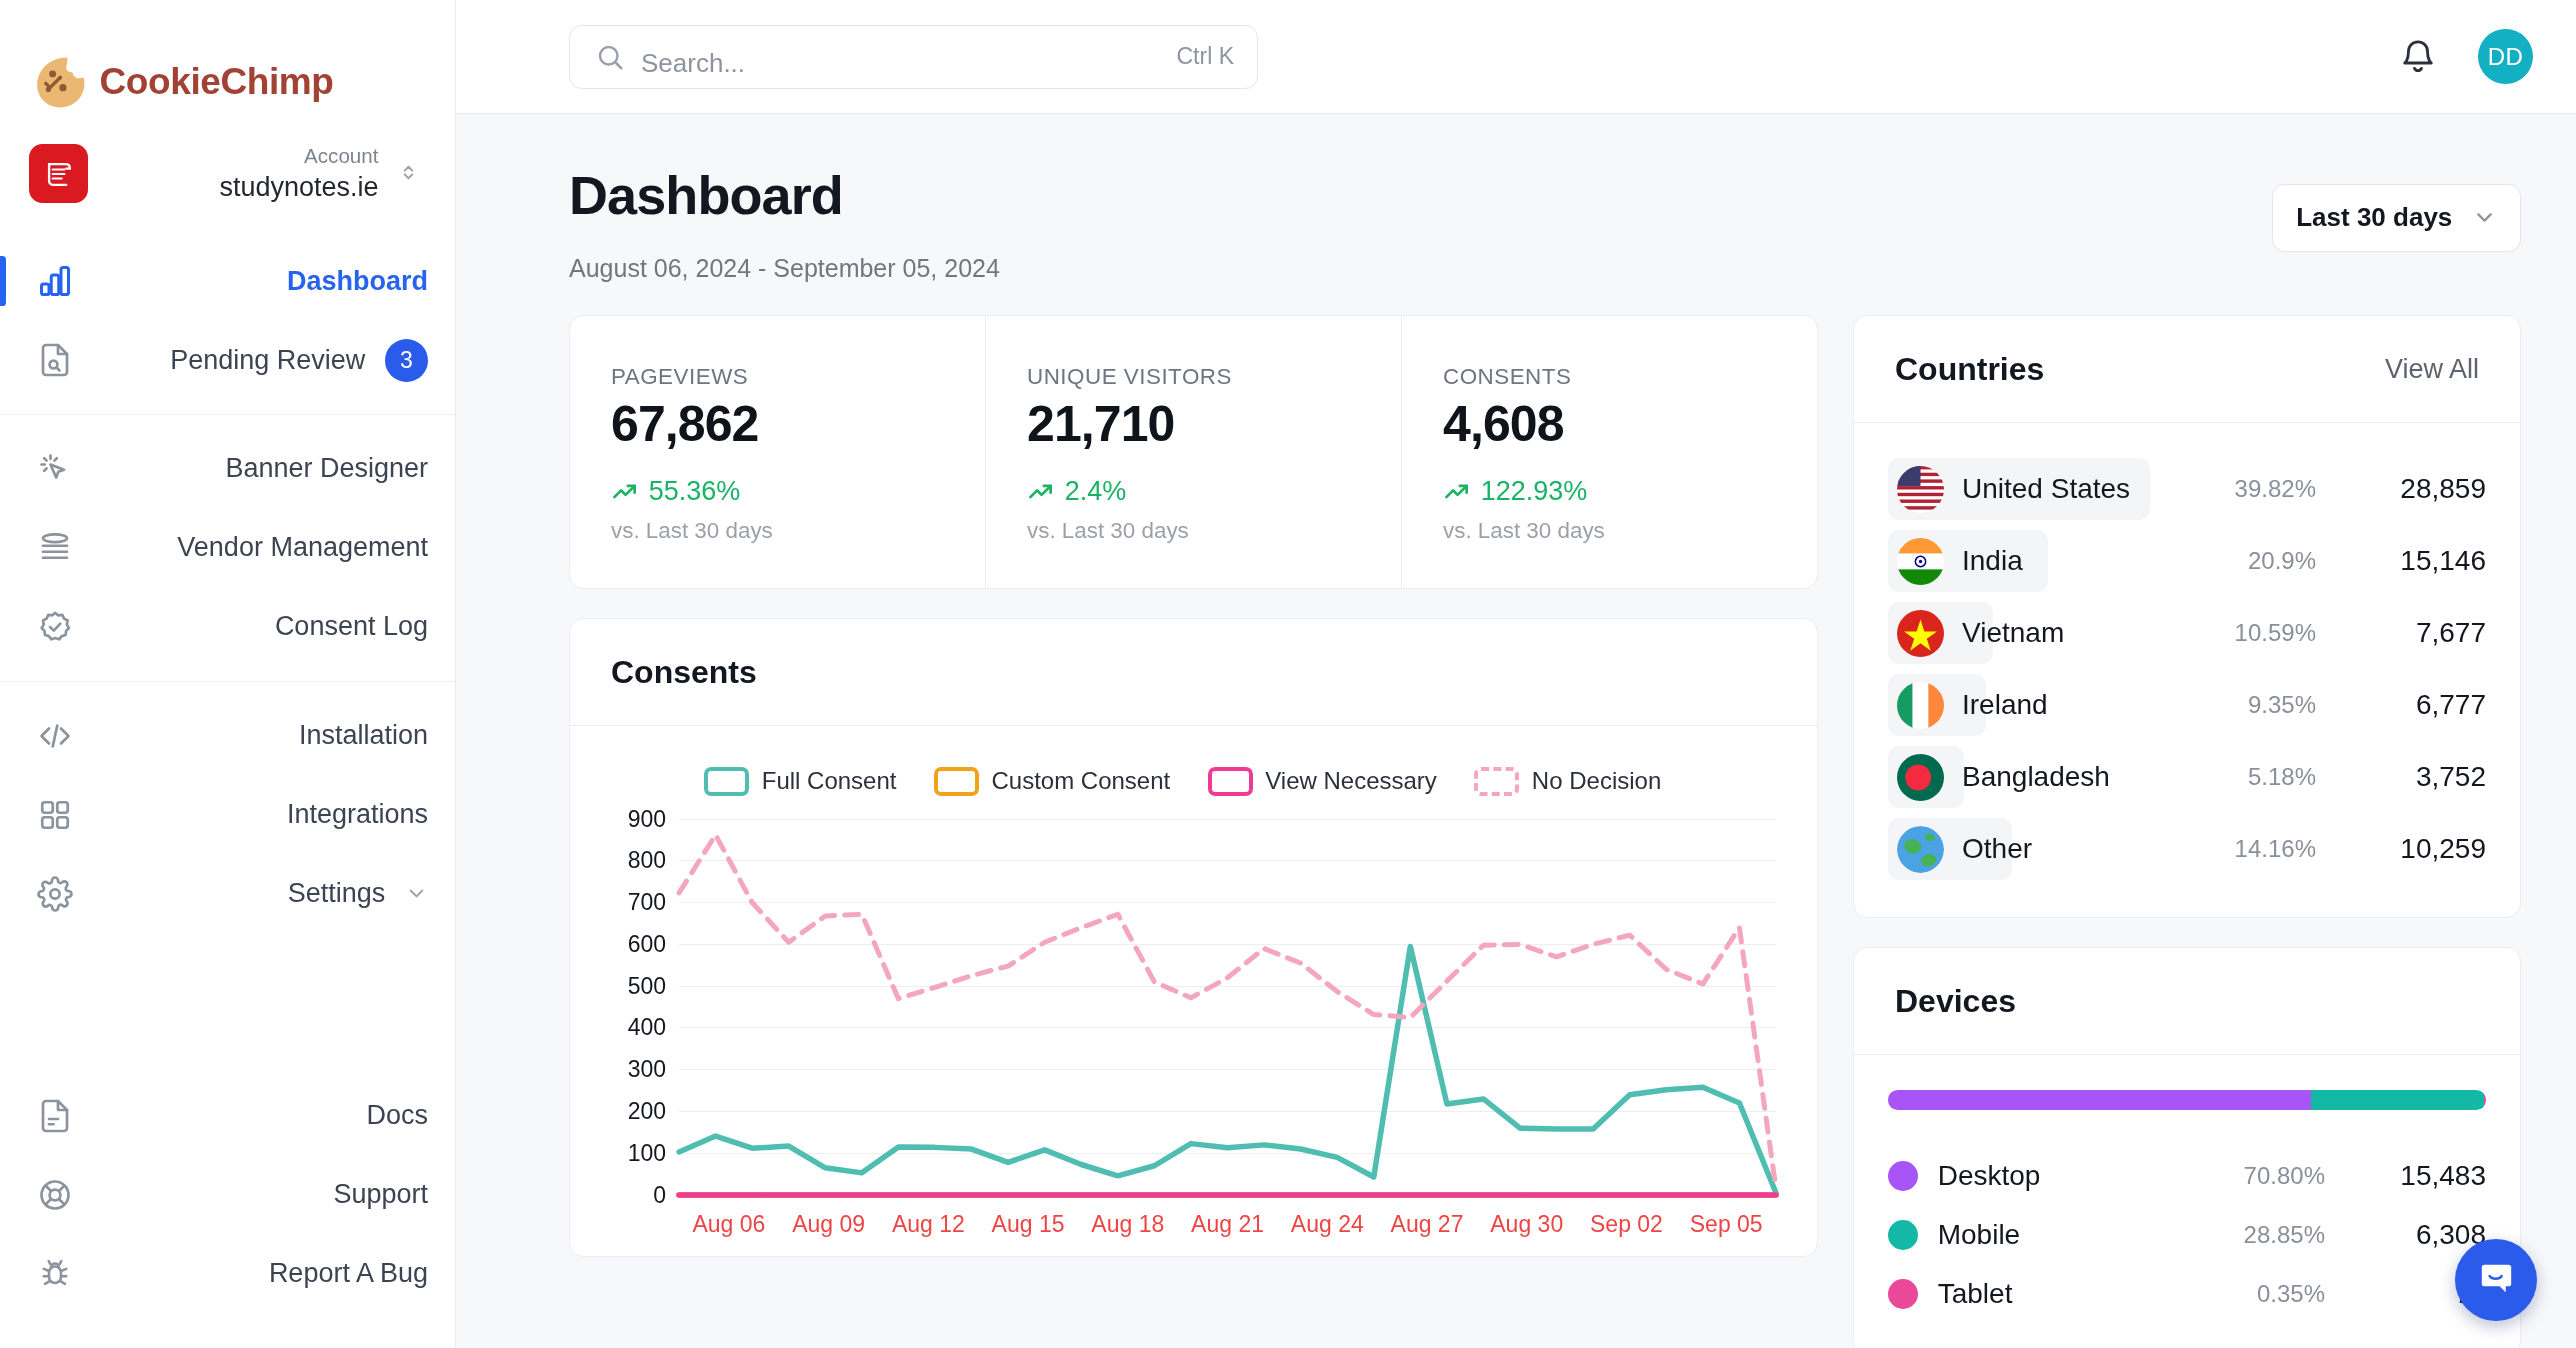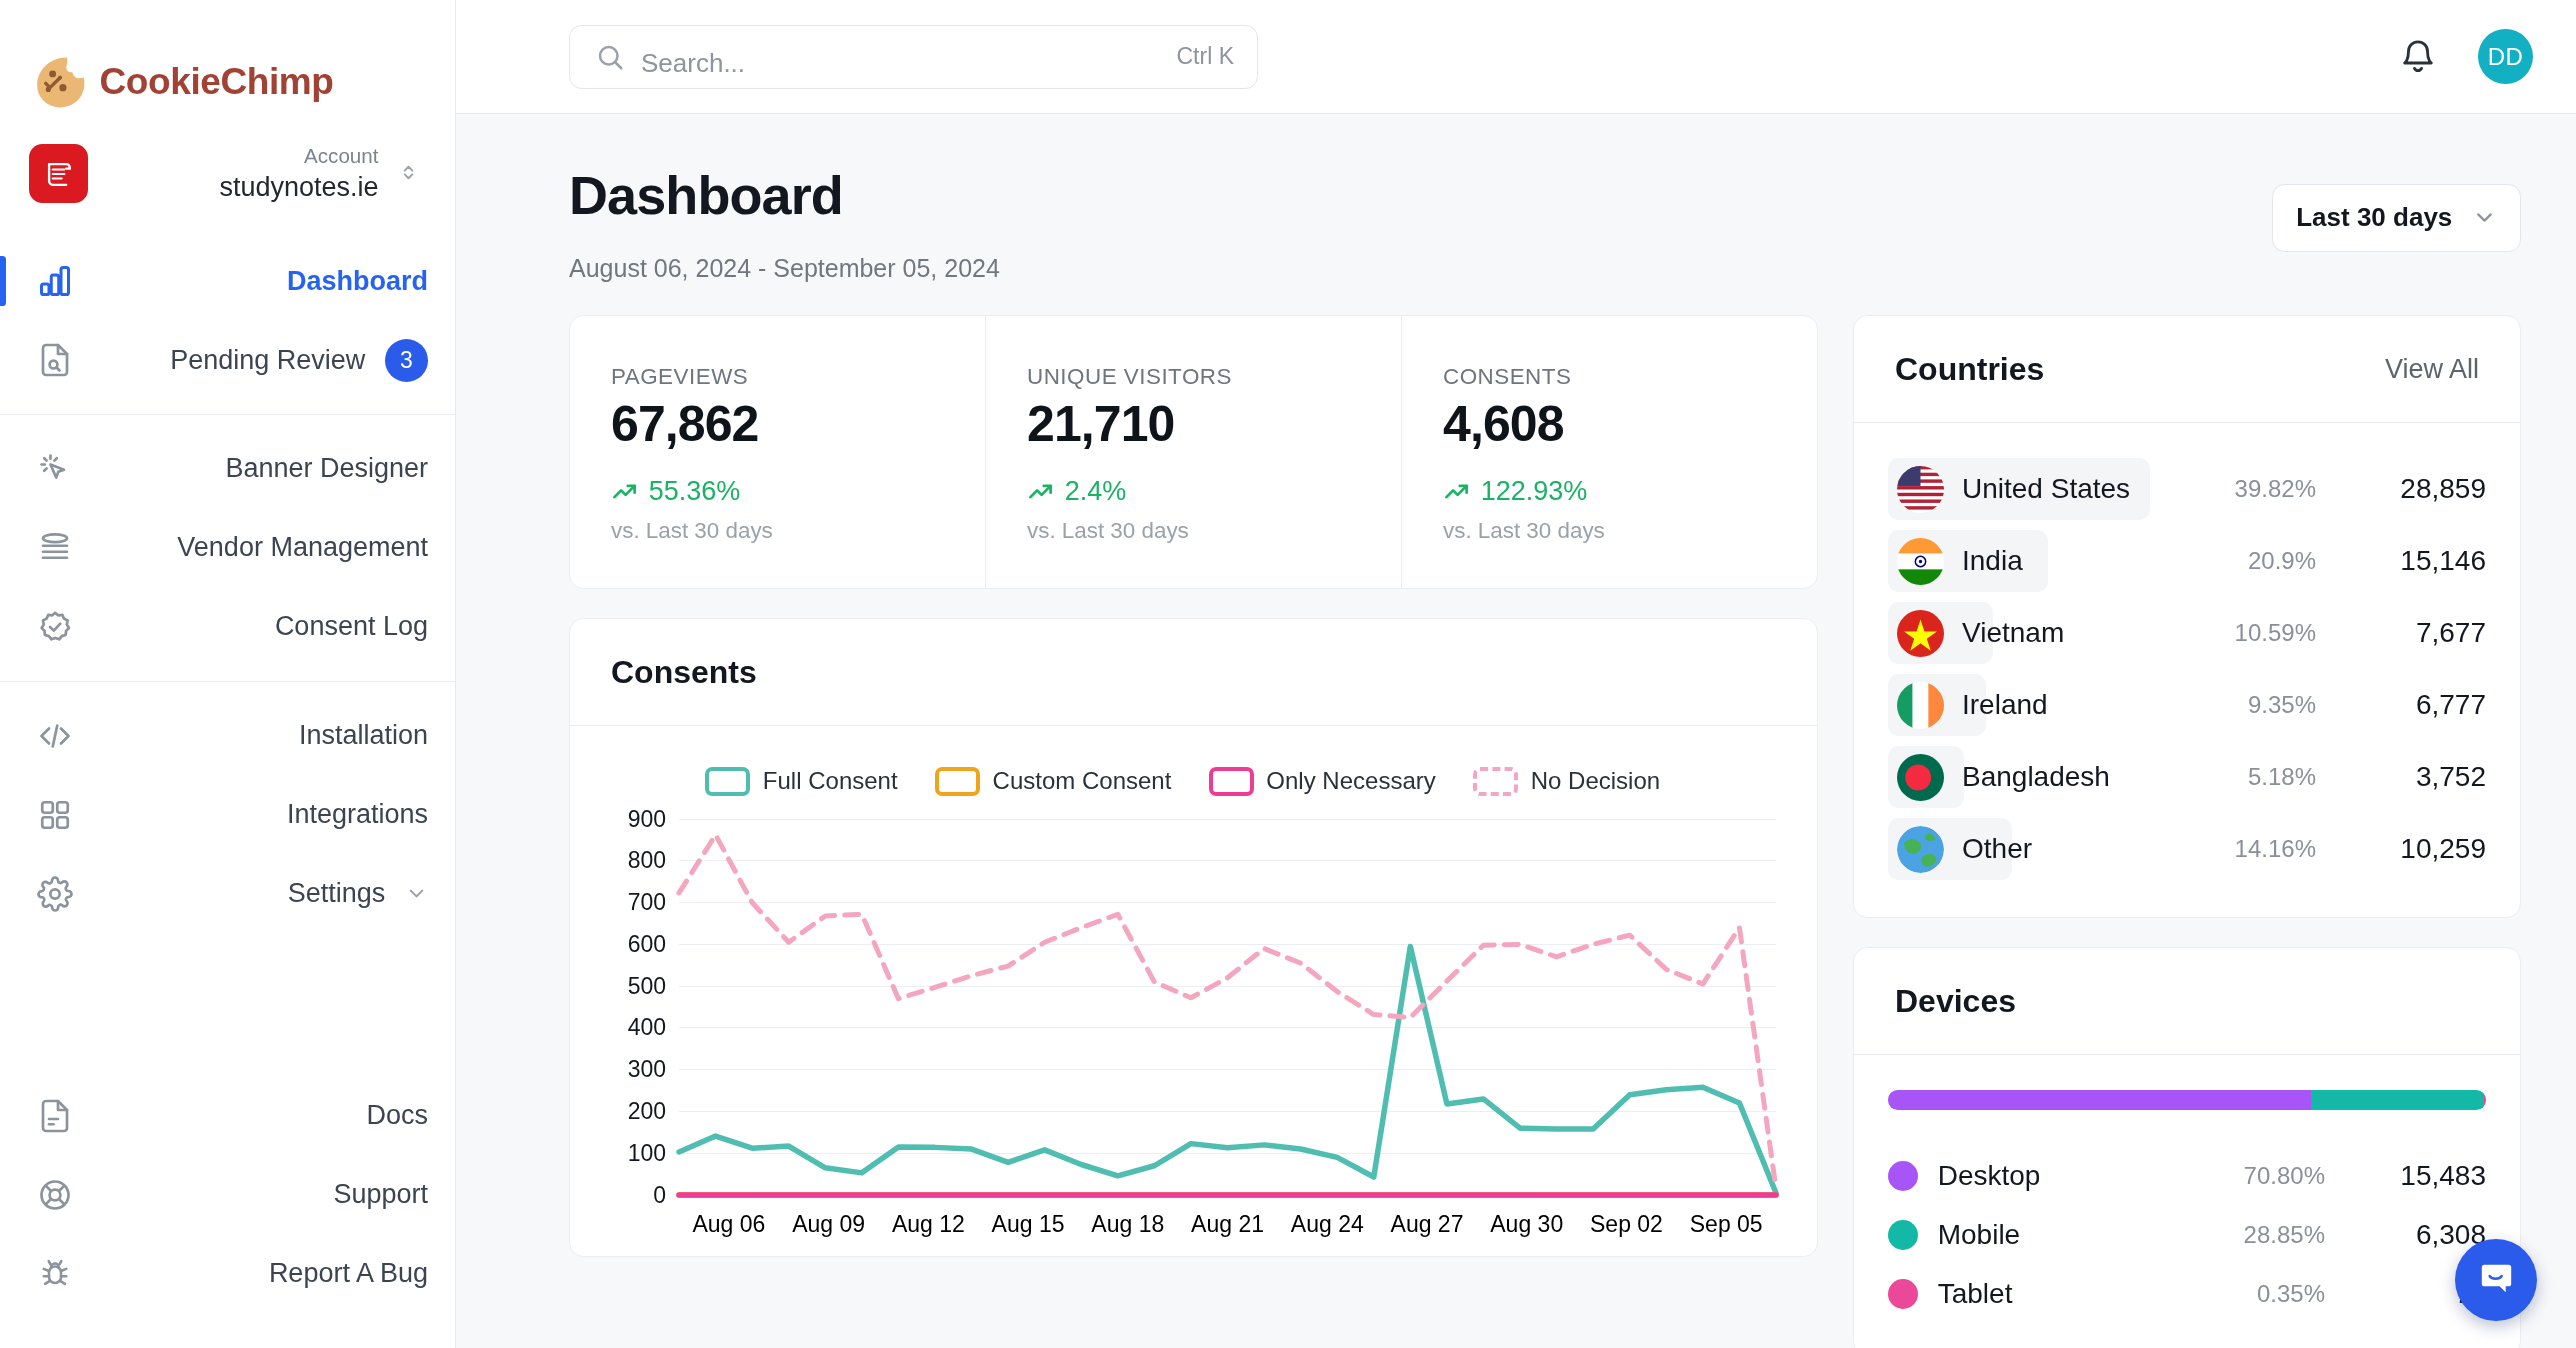--- a/index.html
+++ b/index.html
@@ -125,21 +125,21 @@
   .legend-swatch { width: 45px; height: 29px; border-radius: 7.2px; border: 4.5px solid #4fbdb0; background: transparent; }
   .legend-label { font-size: 24px; color: #2b313b; }
 
   .plot-wrap { position: relative; height: 376px; margin-top: 12.5px; }
   .y-axis { position: absolute; left: 0; top: 0; bottom: 0; width: 64px; }
   .y-tick { position: absolute; right: 0; font-size: 23px; color: #13171f; transform: translateY(-50%); }
   .plot { position: absolute; left: 77px; right: 9px; top: 0; bottom: 0; }
   .grid-line { position: absolute; left: 0; right: 0; height: 0.9px; background: #eceef1; }
   .plot svg { position: absolute; inset: 0; width: 100%; height: 100%; overflow: visible; }
   .x-axis { display: flex; margin: 16px 9px 0 77px; }
-  .x-tick { flex: 1; text-align: center; font-size: 23px; color: #000000; }
+  .x-tick { flex: 1; text-align: center; font-size: 23px; color: #ef4444; }
 
   
   .panel + .panel { margin-top: 29px; }
   .panel-body { padding: 30px 34px 32px 34px; }
   .row-item { display: flex; align-items: center; height: 72px; position: relative; }
   .row-bar { position: absolute; left: 0; top: 5.4px; bottom: 5.4px; background: #f4f5f7; border-radius: 10.7px; }
   .row-flag { width: 47px; height: 47px; flex: 0 0 47px; margin-left: 9px; position: relative; z-index: 2;
               border-radius: 50%; overflow: hidden; }
   .row-name { font-size: 28px; color: #13171f; margin-left: 18px; position: relative; z-index: 2; }
   .row-pct { margin-left: auto; font-size: 24px; color: #8a9099; position: relative; z-index: 2; }
@@ -439,21 +439,21 @@
                   <div class="legend-item">
                     <span class="legend-swatch" style="border-color: rgb(79, 189, 176);"></span>
                     <span class="legend-label">Full Consent</span>
                   </div>
                   <div class="legend-item">
                     <span class="legend-swatch" style="border-color: rgb(239, 164, 28);"></span>
                     <span class="legend-label">Custom Consent</span>
                   </div>
                   <div class="legend-item">
                     <span class="legend-swatch" style="border-color: rgb(238, 60, 148);"></span>
-                    <span class="legend-label">Only Necessary</span>
+                    <span class="legend-label">View Necessary</span>
                   </div>
                   <div class="legend-item">
                     <span class="legend-swatch" style="border-color: rgb(244, 166, 190); border-style: dashed;"></span>
                     <span class="legend-label">No Decision</span>
                   </div>
                 </div>
               <div class="plot-wrap">
                 <div class="y-axis" id="y-axis">
                     <div class="y-tick" style="top: 0%;">900</div>
                     <div class="y-tick" style="top: 11.1111%;">800</div>

